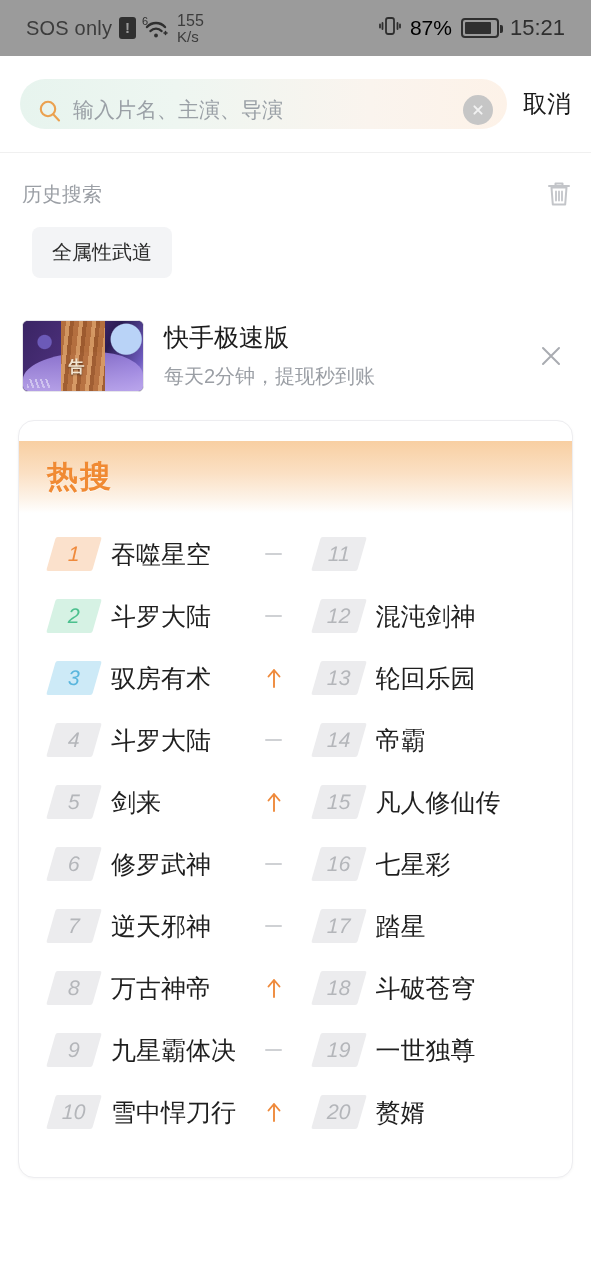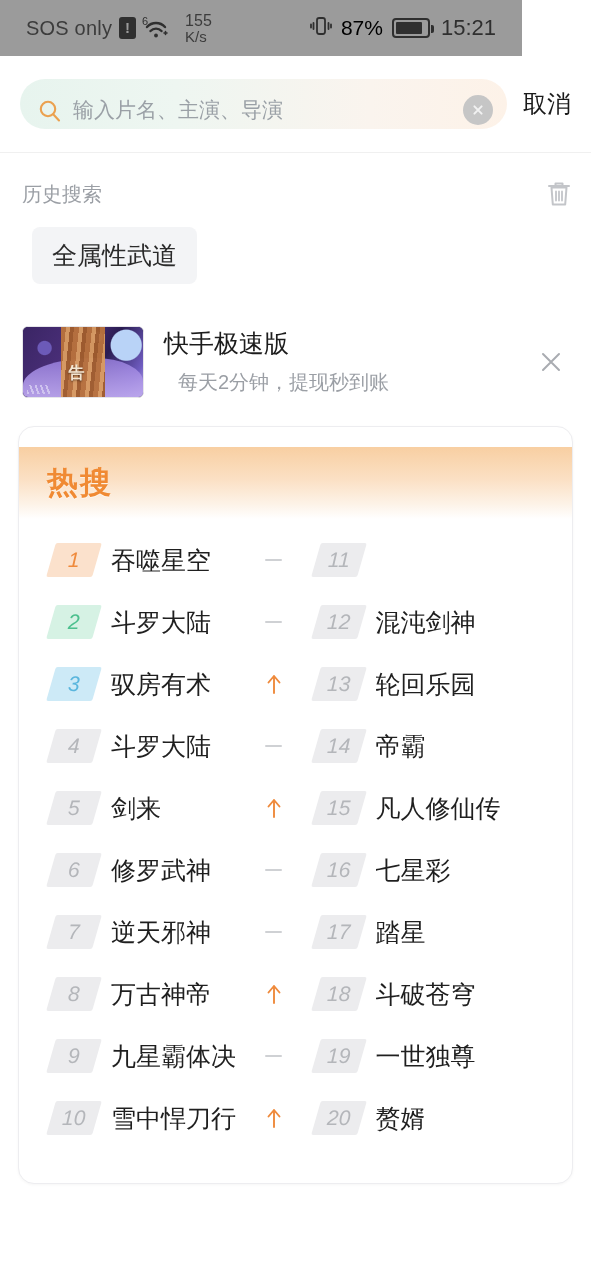--- a/index.html
+++ b/index.html
@@ -6,36 +6,36 @@
   html,body { width:591px; height:1280px; }
   body {
     font-family:"Liberation Sans","DejaVu Sans",sans-serif;
     background:#ffffff;
     overflow:hidden;
     position:relative;
   }
 
   
   .statusbar{
-    height:56px; width:522px;
+    height:56px; width:591px;
     background:#9b9b9b;
     display:flex; align-items:center;
     padding:0 26px;
     color:#3a3a3a;
   }
   .sb-left{ display:flex; align-items:center; gap:7px; flex:1; }
   .sb-right{ display:flex; align-items:center; gap:9px; }
   .sb-text{ font-size:20px; letter-spacing:.2px; color:#3c3c3c; }
   .sb-warn{
     width:17px;height:22px;border-radius:3px;background:#2f2f2f;
     color:#9b9b9b;font-size:15px;font-weight:bold;line-height:22px;text-align:center;
   }
   .sb-wifi{ position:relative; width:26px; height:22px; }
   .sb-wifi .sup{ position:absolute; left:-1px; top:-2px; font-size:11px; color:#2f2f2f; }
-  .sb-speed{ line-height:1.0; font-size:15px; color:#3c3c3c; padding-left:1px;margin-left:8px; }
+  .sb-speed{ line-height:1.0; font-size:15px; color:#3c3c3c; padding-left:1px; }
   .sb-speed div:first-child{ font-size:16px; }
   .sb-vib{ font-size:19px; color:#2f2f2f; letter-spacing:-1px; }
   .sb-pct{ font-size:21px; color:#000000; }
   .sb-batt{
     width:38px;height:20px;border:2.5px solid #2f2f2f;border-radius:4px;
     position:relative; padding:2px;
   }
   .sb-batt i{ display:block; height:100%; width:86%; background:#2f2f2f; border-radius:1px; }
   .sb-batt:after{
     content:""; position:absolute; right:-6px; top:5px;
@@ -74,21 +74,21 @@
   }
 
   
   .history{ padding:26px 17px 0 22px; }
   .hist-head{ display:flex; align-items:center; justify-content:space-between; }
   .hist-title{ font-size:20px; color:#9b9fa5; }
   .trash{ width:30px;height:30px; display:flex;align-items:center;justify-content:center; }
   .tags{ margin-top:18px; display:flex; flex-wrap:wrap; gap:12px; padding-left:10px;}
   .tag{
     background:#f3f4f6; border-radius:8px;
-    padding:12px 20px; font-size:25px; color:#2b2b2b;
+    padding:12px 20px; font-size:20px; color:#2b2b2b;
   }
 
   
   .ad{
     margin:42px 22px 0 22px;
     display:flex; align-items:center; gap:20px;
   }
   .ad-thumb{
     width:122px;height:72px;border-radius:6px;overflow:hidden;flex:0 0 auto;
     border:1px solid #e6e6ea; position:relative; background:#2b1d4e;
@@ -114,21 +114,21 @@
   .ad-thumb .glyph{
     position:absolute;left:38%;top:52%;font-size:16px;color:#f3e6d2;font-weight:bold;
     text-shadow:0 1px 2px rgba(0,0,0,.5);
   }
   .ad-thumb .bar{
     position:absolute;left:4px;bottom:3px;width:24px;height:9px;
     background:repeating-linear-gradient(70deg,#cfc3ef 0 2px,transparent 2px 5px);
   }
   .ad-body{ flex:1; min-width:0; }
   .ad-title{ font-size:25px; color:#1c1c1c; line-height:1.25; }
-  .ad-sub{ font-size:20px; color:#9b9fa5; margin-top:9px;margin-left:14px; }
+  .ad-sub{ font-size:20px; color:#9b9fa5; margin-top:9px; }
   .ad-close{ width:36px;height:36px;flex:0 0 auto;display:flex;align-items:center;justify-content:center; }
 
   
   .hotcard{
     margin:28px 18px 0 18px;
     border-radius:16px;
     background:#ffffff;
     border:1px solid #ededf0;
     box-shadow:0 1px 3px rgba(0,0,0,.04);
     overflow:hidden;

